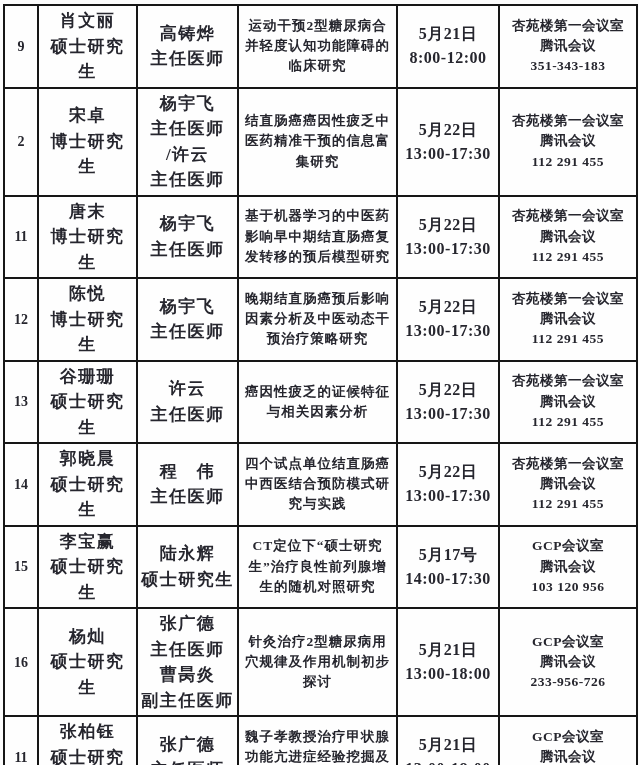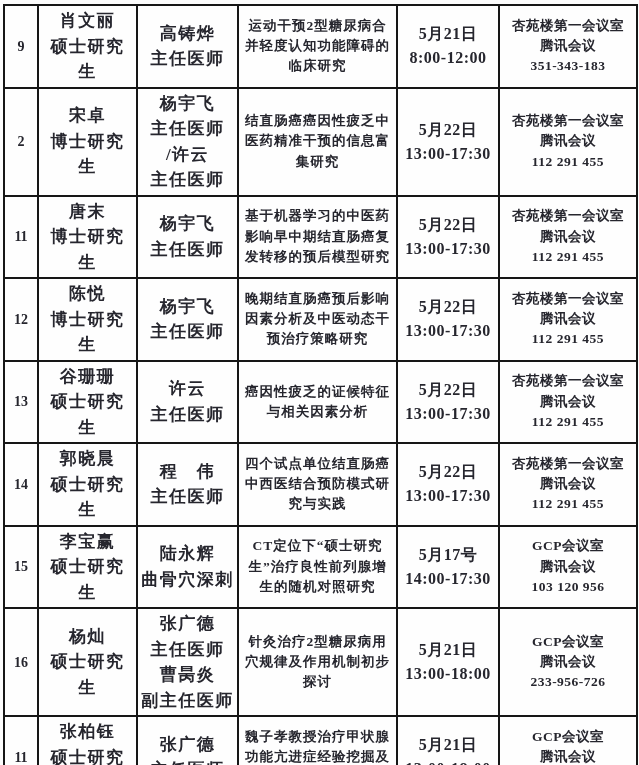--- a/index.html
+++ b/index.html
@@ -138,21 +138,21 @@
 13:00-17:30</td>
         <td class="loc">杏苑楼第一会议室
 腾讯会议
 112 291 455</td>
       </tr>
       <tr class="row">
         <td class="no">15</td>
         <td class="zh">李宝赢
 硕士研究生</td>
         <td class="zh">陆永辉
-曲骨穴深刺</td>
+硕士研究生</td>
         <td class="topic">CT定位下“硕士研究生”治疗良性前列腺增生的随机对照研究</td>
         <td class="dt">5月17号
 14:00-17:30</td>
         <td class="loc">GCP会议室
 腾讯会议
 103 120 956</td>
       </tr>
       <tr class="row">
         <td class="no">16</td>
         <td class="zh">杨灿

